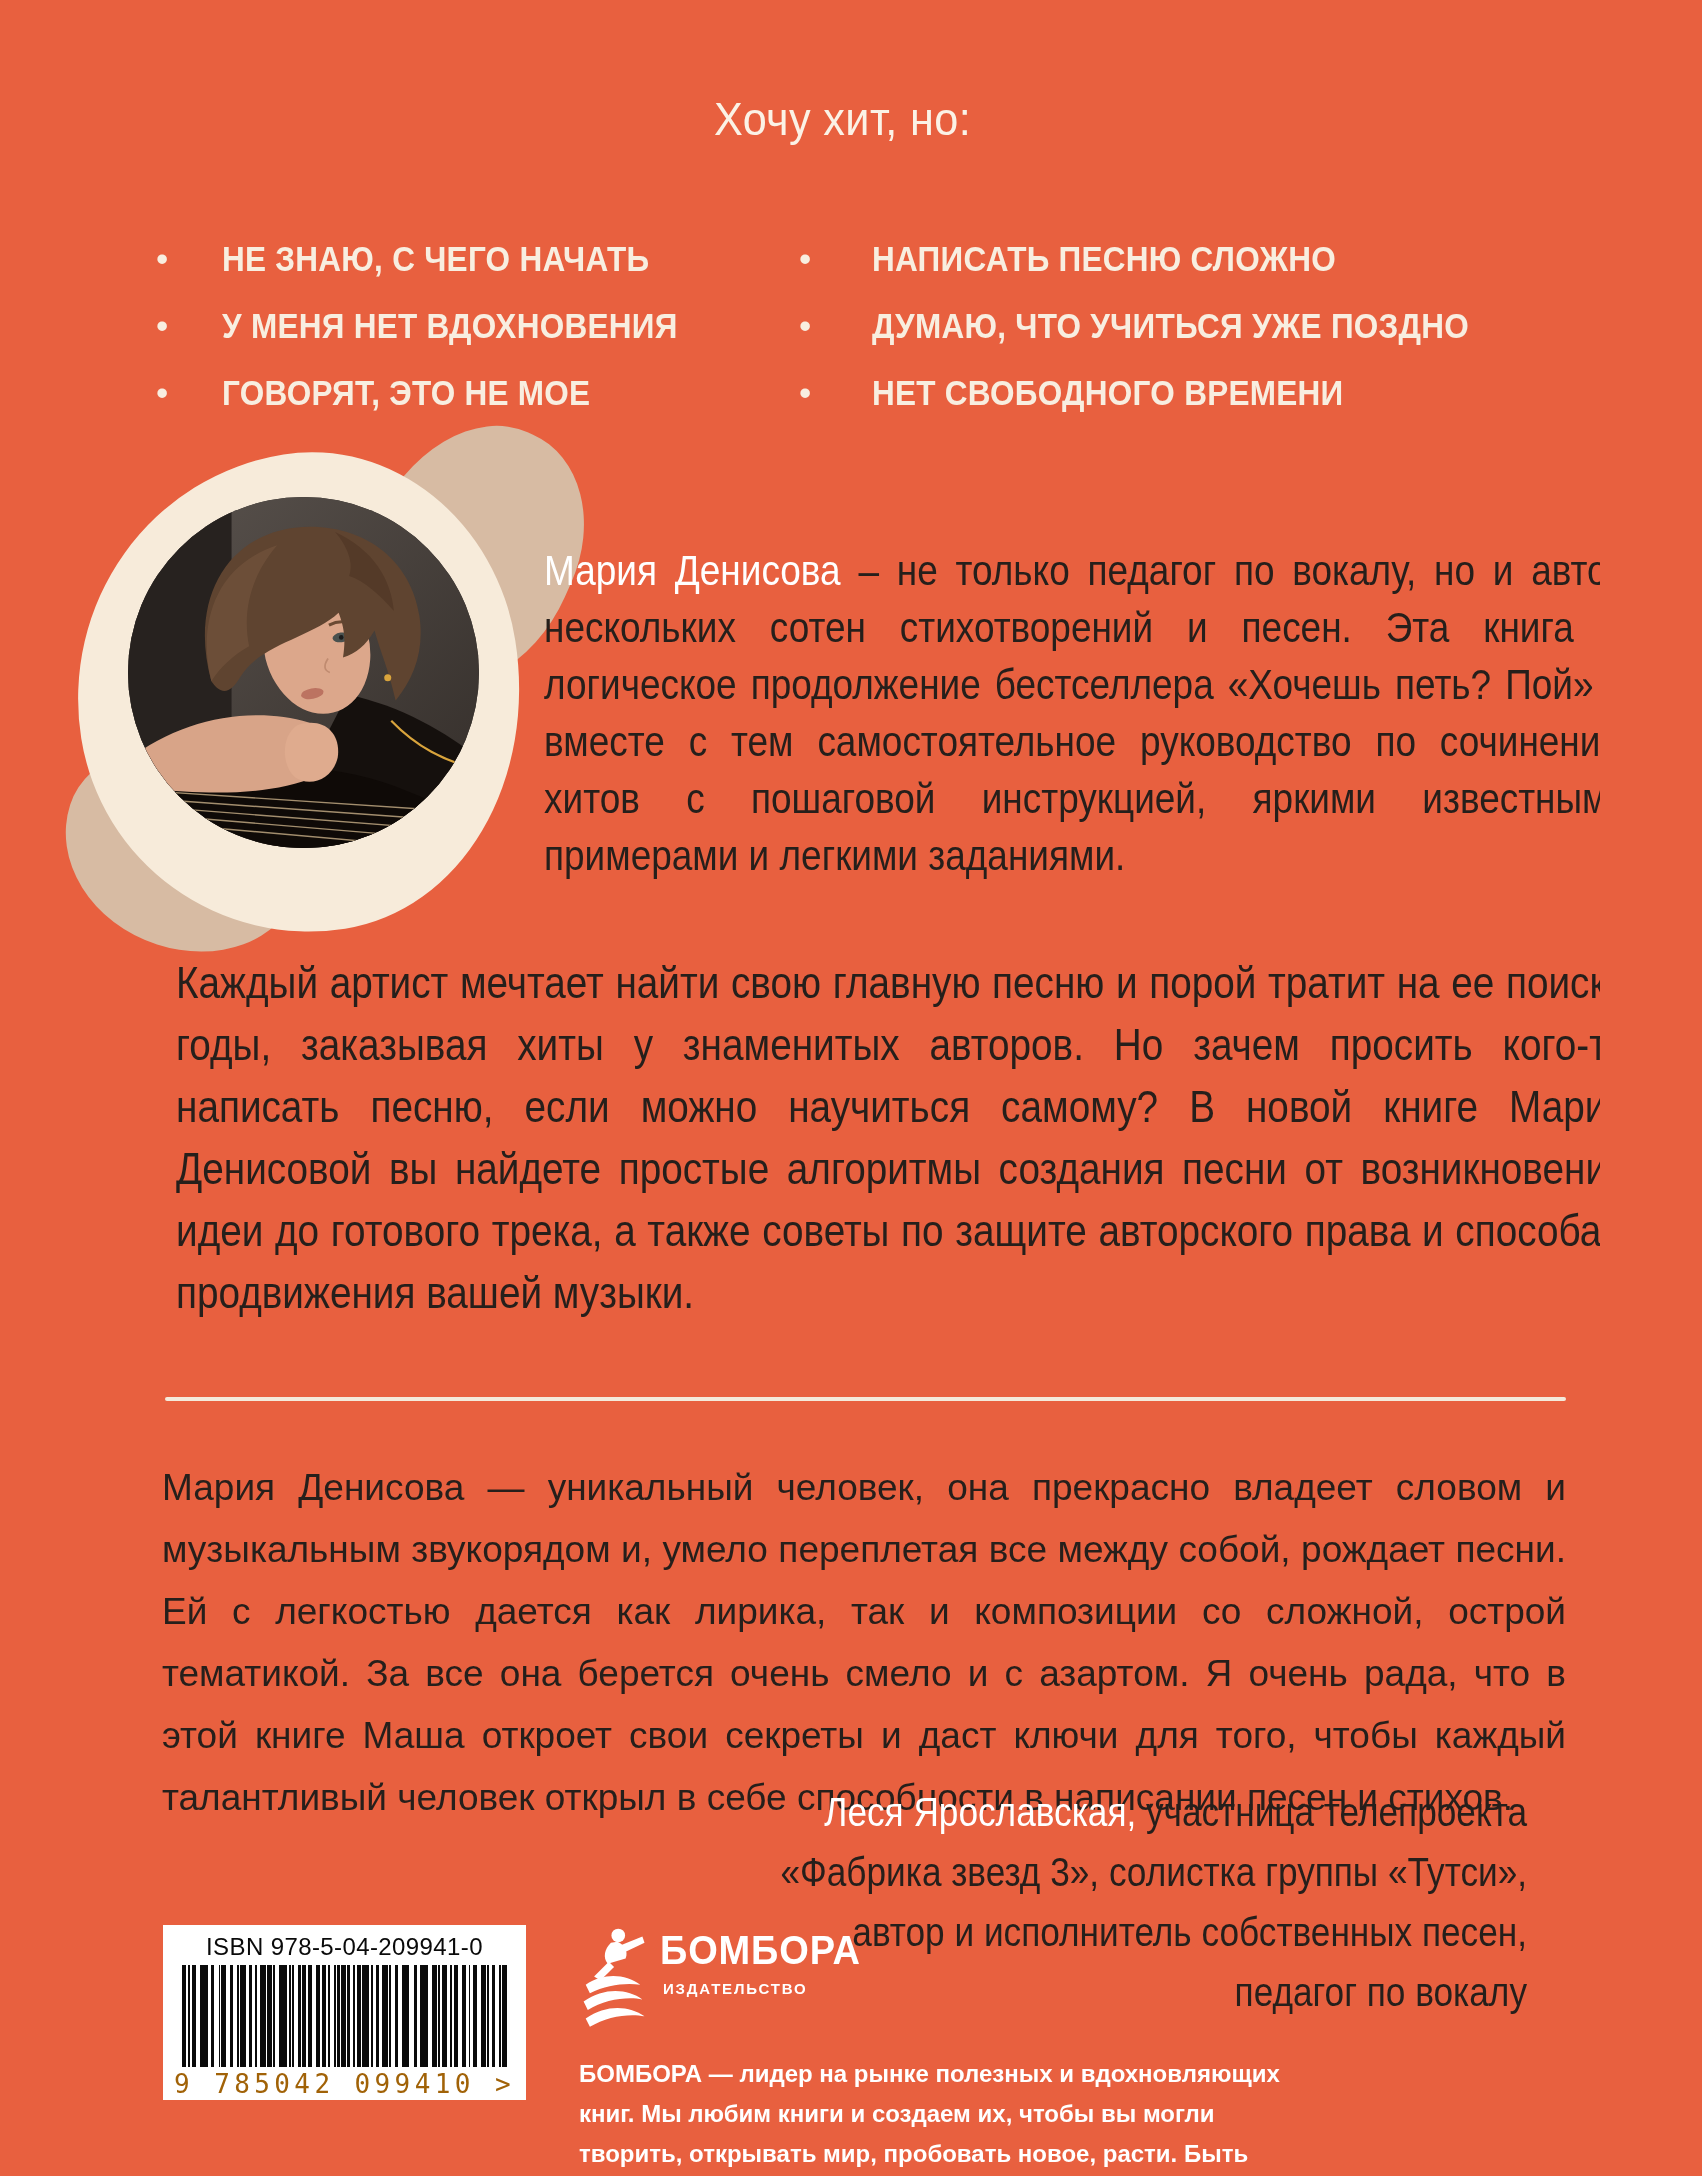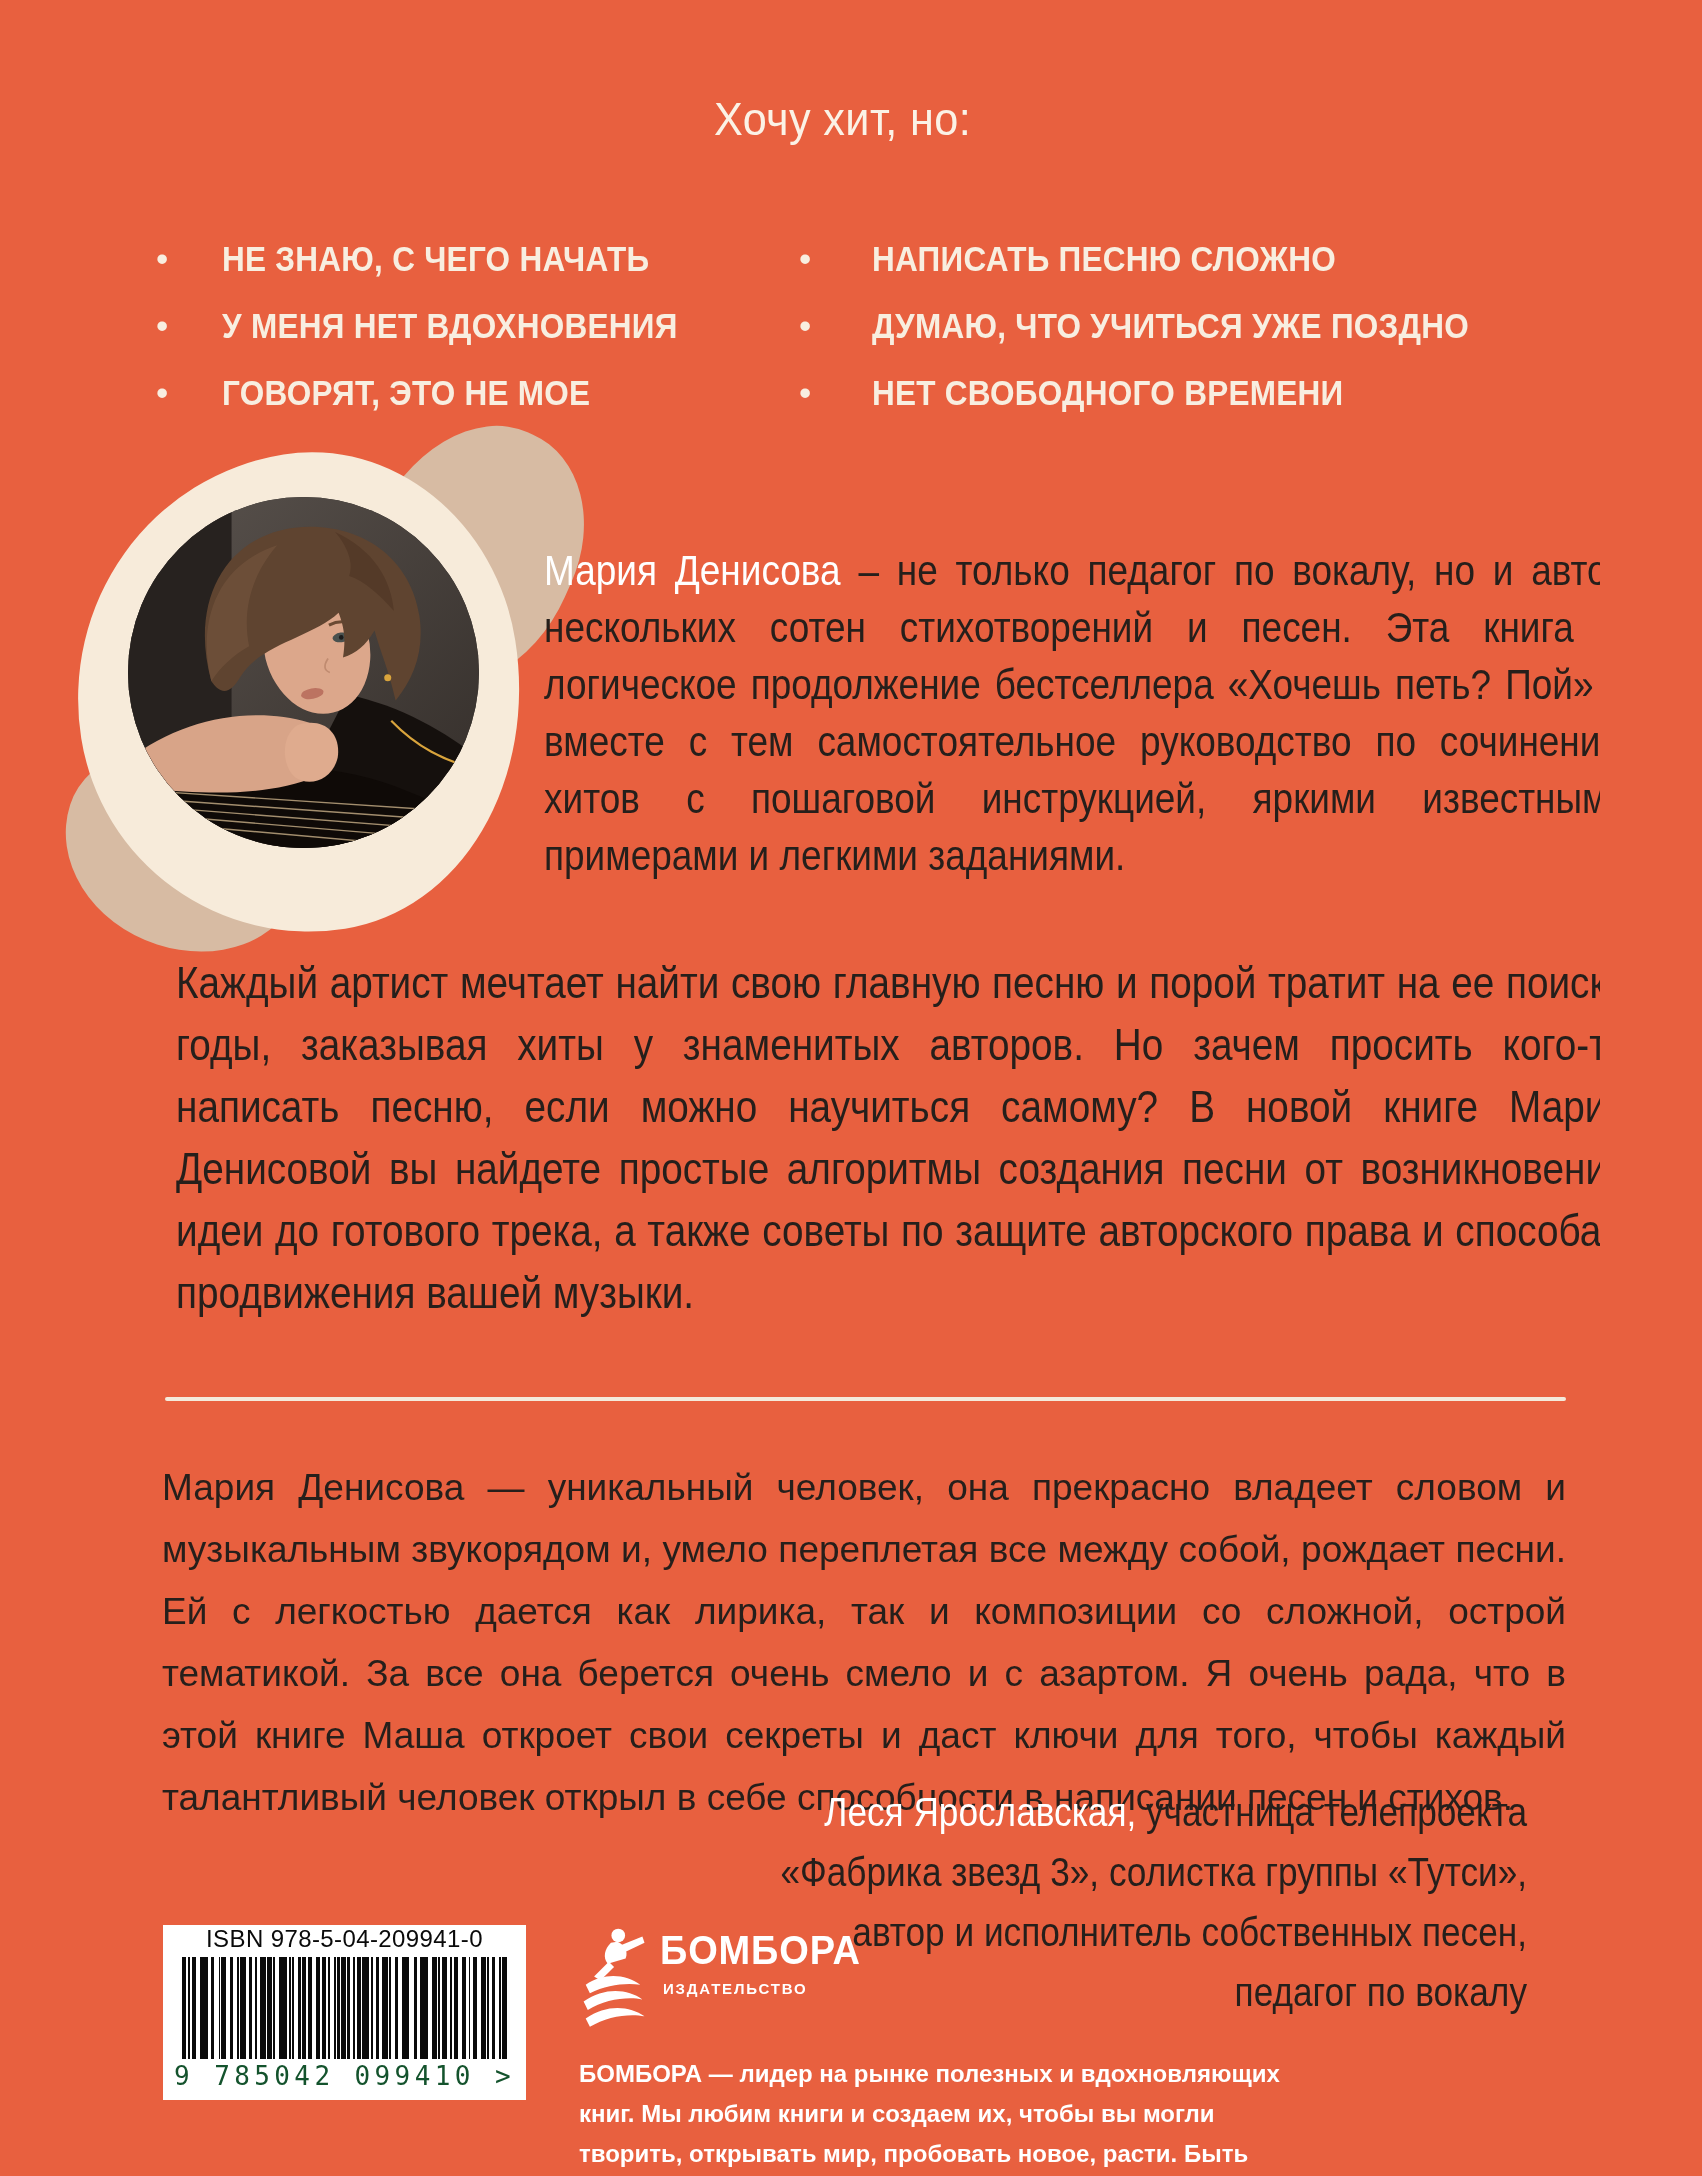--- a/index.html
+++ b/index.html
@@ -81,33 +81,33 @@
     transform:scaleX(.88);transform-origin:right top;
     text-align:right;font-size:40px;line-height:60px;color:#261F1B;
   }
 
   
   .isbn-panel{
     left:163px;top:1925px;width:363px;height:175px;background:#FFFFFF;
     display:flex;flex-direction:column;
   }
   .isbn-number{
-    text-align:center;font-size:24px;color:#0A0A0A;
+    text-align:center;font-size:24px;color:#0A0A0A;padding-top:8px;
     letter-spacing:0.4px;
   }
   .barcode-bars{
     height:102px;margin:4.4px 19.3px 0 19.3px;
     background:
       repeating-linear-gradient(90deg,#0a0a0a 0 2.6px,transparent 2.6px 9.7px),
       repeating-linear-gradient(90deg,#0a0a0a 0 1.8px,transparent 1.8px 6.1px),
       repeating-linear-gradient(90deg,#0a0a0a 0 4.4px,transparent 4.4px 20px);
   }
   .barcode-digits{
     text-align:center;font-family:"DejaVu Sans Mono",monospace;
-    font-size:26px;color:#14532d;letter-spacing:4.4px;margin-top:1.8px;
+    font-size:26px;color:#a16207;letter-spacing:4.4px;margin-top:1.8px;
   }
 
   .publisher-logo-icon{left:578px;top:1926px;width:70px;height:105px;}
   .publisher-logo-icon svg{display:block;width:100%;height:100%;}
   .publisher-name{
     left:660px;top:1928px;font-size:40px;font-weight:700;color:#FFFFFF;
     letter-spacing:0.9px;transform:scaleX(.95);transform-origin:left top;
   }
   .publisher-type{
     left:663px;top:1980px;font-size:15px;font-weight:700;color:#FFFFFF;

